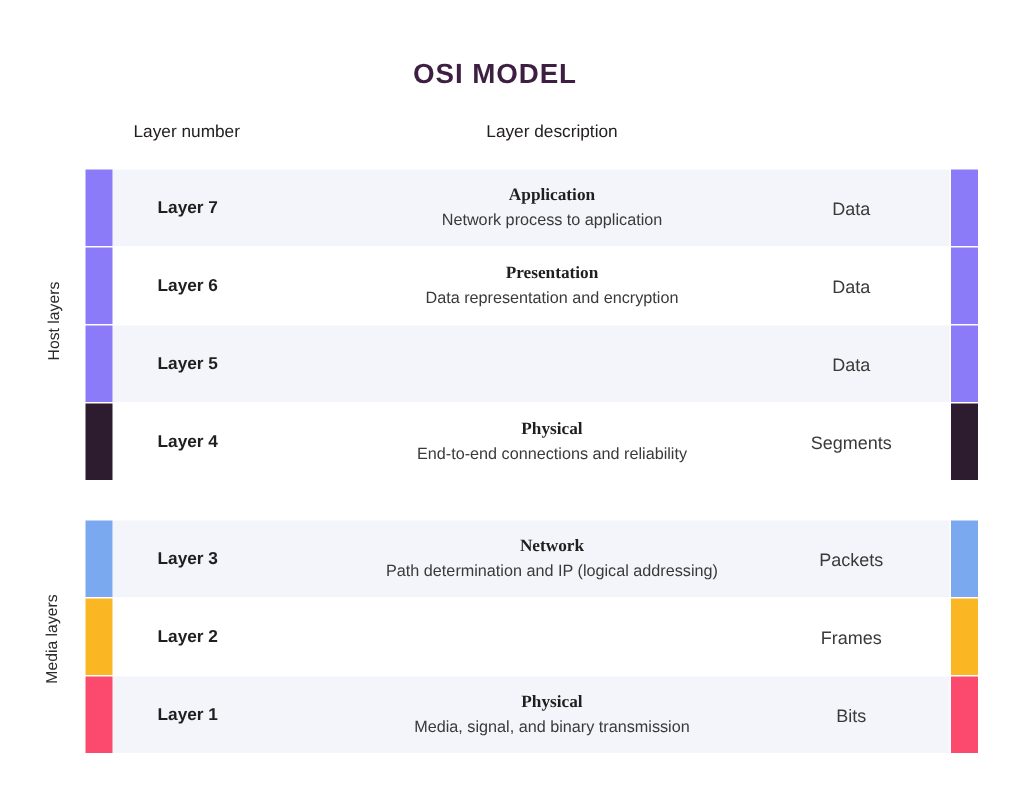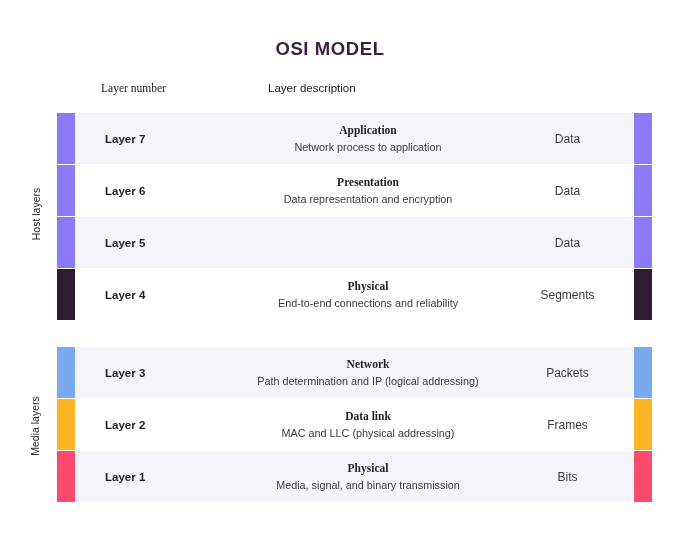--- a/index.html
+++ b/index.html
@@ -43,22 +43,22 @@
     width: 598px;
     height: 18px;
   }
   .col-head {
     position: absolute;
     font-size: 11.5px;
     font-weight: 400;
     color: #23201f;
     white-space: nowrap;
   }
-  .col-head.num   { left: 44px;  top: 0; font-family: Liberation Serif, serif; }
-  .col-head.desc  { left: 211px; top: 0; width: 200px; text-align: left; }
+  .col-head.num   { left: 32px;  top: 0; }
+  .col-head.desc  { left: 211px; top: 0; width: 200px; text-align: center; }
   .col-head.dtype { left: 430px; top: 0; width: 156px; text-align: center; }
 
   
   .side-label {
     position: absolute;
     font-size: 10.5px;
     color: #2b2b2b;
     white-space: nowrap;
     transform-origin: 50% 50%;
     transform: rotate(-90deg);
@@ -239,24 +239,20 @@
           <div class="desc-sub">Path determination and IP (logical addressing)</div>
         </div>
       </div>
       <div class="layer-row" style="top: 399px;">
         <div class="row-bg plain"></div>
         <div class="bar left" style="background: rgb(251, 183, 35);"></div>
         <div class="bar right" style="background: rgb(251, 183, 35);"></div>
         <div class="cell cell-num">
           <div class="num-text">Layer 2</div>
         </div>
-        <div class="cell cell-desc">
-          <div class="desc-title">Data link</div>
-          <div class="desc-sub">MAC and LLC (physical addressing)</div>
-        </div>
         <div class="cell cell-dtype">
           <div class="dtype-text">Frames</div>
         </div>
       </div>
       <div class="layer-row" style="top: 451px;">
         <div class="row-bg shaded"></div>
         <div class="bar left" style="background: rgb(251, 74, 110);"></div>
         <div class="bar right" style="background: rgb(251, 74, 110);"></div>
         <div class="cell cell-num">
           <div class="num-text">Layer 1</div>

